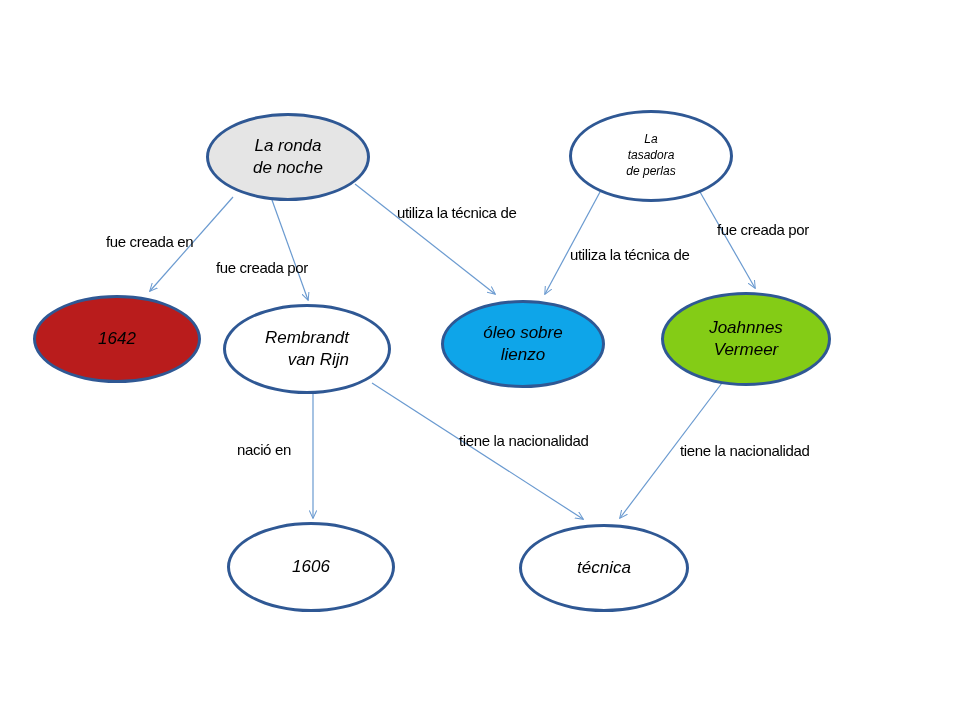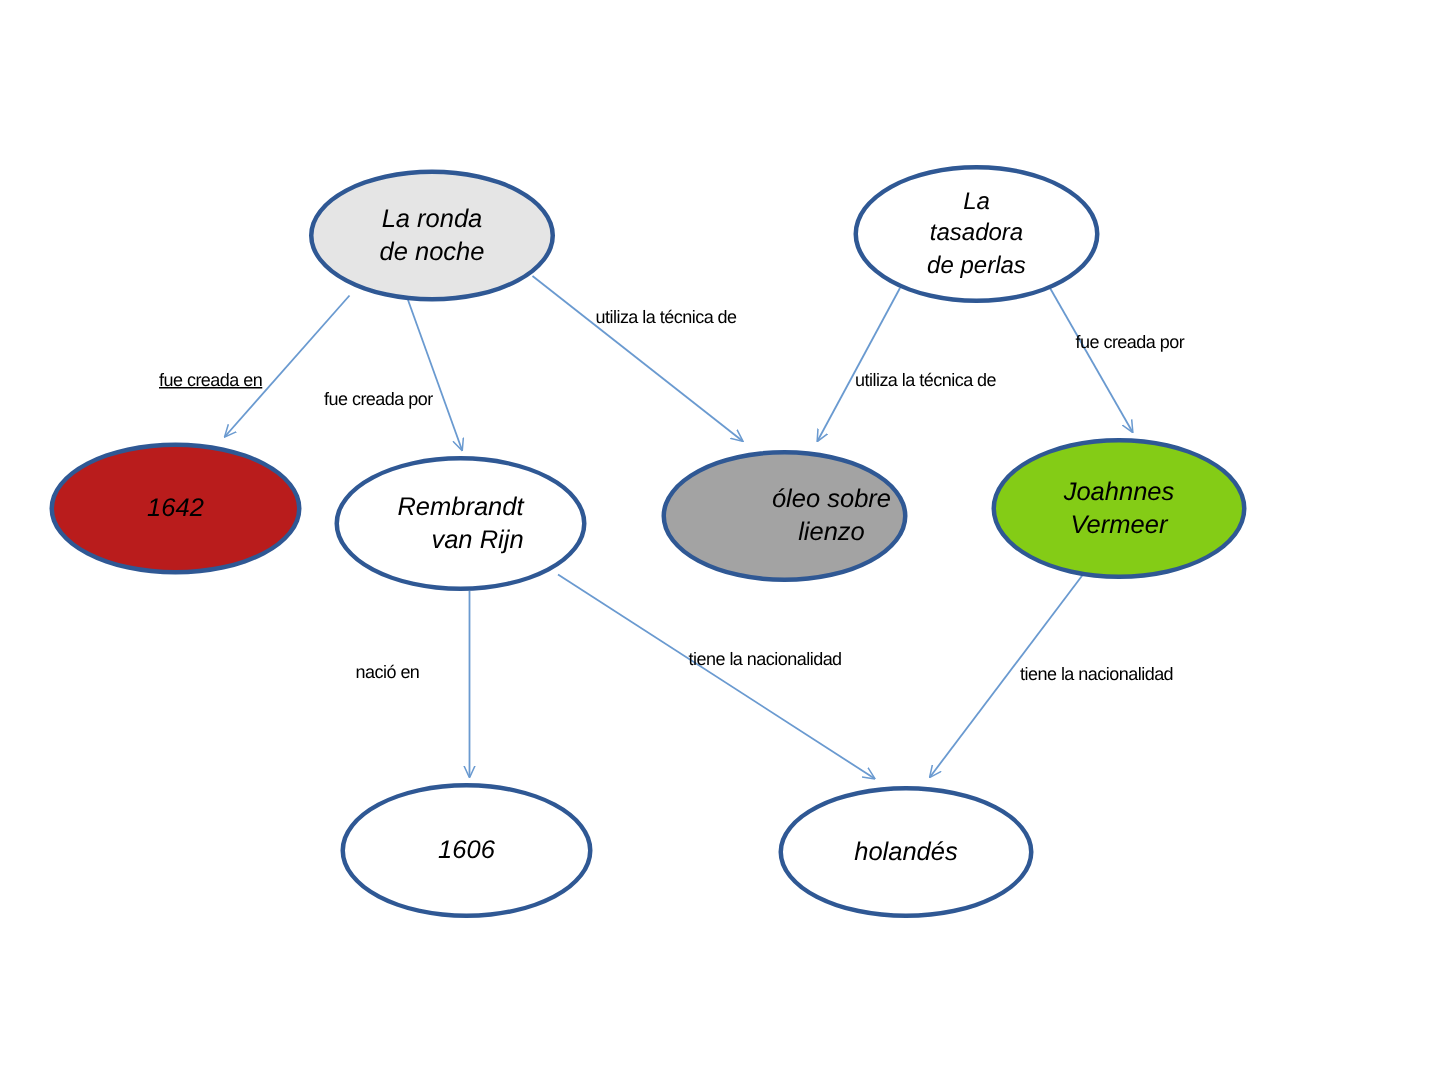--- a/index.html
+++ b/index.html
@@ -41,27 +41,27 @@
   .node-label {
     font-family: "Liberation Sans", "DejaVu Sans", sans-serif;
     font-style: italic;
     font-size: 17px;
     line-height: 1.32;
     color: #000000;
     white-space: pre-line;
     padding: 0 8px;
   }
   .node-label.small {
-    font-size: 16px;
+    font-size: 12px;
   }
   .edge-label {
     position: absolute;
     font-family: "Liberation Sans", "DejaVu Sans", sans-serif;
     font-style: normal;
-    font-size: 12px;
+    font-size: 15px;
     letter-spacing: -0.35px;
     color: #000000;
     white-space: nowrap;
     background: transparent;
   }
 </style>
 </head>
 <body>
 
 <div id="canvas">
@@ -94,37 +94,37 @@
 tasadora
 de perlas</div>
       </div>
       <div class="node" style="left: 33px; top: 295px; width: 168px; height: 88px; border-color: rgb(47, 88, 148); background: #b91c1c;">
         <div class="node-label">1642</div>
       </div>
       <div class="node" style="left: 223px; top: 304px; width: 168px; height: 90px; border-color: rgb(47, 88, 148); background: rgb(255, 255, 255); text-align: right;">
         <div class="node-label">Rembrandt
 van Rijn</div>
       </div>
-      <div class="node" style="left: 441px; top: 300px; width: 164px; height: 88px; border-color: rgb(47, 88, 148); background: #a3a3a3; justify-content: flex-end;">
+      <div class="node" style="left: 441px; top: 300px; width: 164px; height: 88px; border-color: rgb(47, 88, 148); background: #0ea5e9;">
         <div class="node-label">óleo sobre
 lienzo</div>
       </div>
       <div class="node" style="left: 661px; top: 292px; width: 170px; height: 94px; border-color: rgb(47, 88, 148); background: #84cc16;">
         <div class="node-label">Joahnnes
 Vermeer</div>
       </div>
       <div class="node" style="left: 227px; top: 522px; width: 168px; height: 90px; border-color: rgb(47, 88, 148); background: rgb(255, 255, 255);">
         <div class="node-label">1606</div>
       </div>
       <div class="node" style="left: 519px; top: 524px; width: 170px; height: 88px; border-color: rgb(47, 88, 148); background: rgb(255, 255, 255);">
-        <div class="node-label">holandés</div>
+        <div class="node-label">técnica</div>
       </div>
     </div>
   <div id="edge-label-layer">
-      <div class="edge-label" style="left: 106px; top: 246px; text-decoration: underline;">fue creada en</div>
+      <div class="edge-label" style="left: 106px; top: 233px;">fue creada en</div>
       <div class="edge-label" style="left: 216px; top: 259px;">fue creada por</div>
       <div class="edge-label" style="left: 397px; top: 204px;">utiliza la técnica de</div>
       <div class="edge-label" style="left: 570px; top: 246px;">utiliza la técnica de</div>
       <div class="edge-label" style="left: 717px; top: 221px;">fue creada por</div>
       <div class="edge-label" style="left: 237px; top: 441px;">nació en</div>
       <div class="edge-label" style="left: 459px; top: 432px;">tiene la nacionalidad</div>
       <div class="edge-label" style="left: 680px; top: 442px;">tiene la nacionalidad</div>
     </div>
 
 </div>

